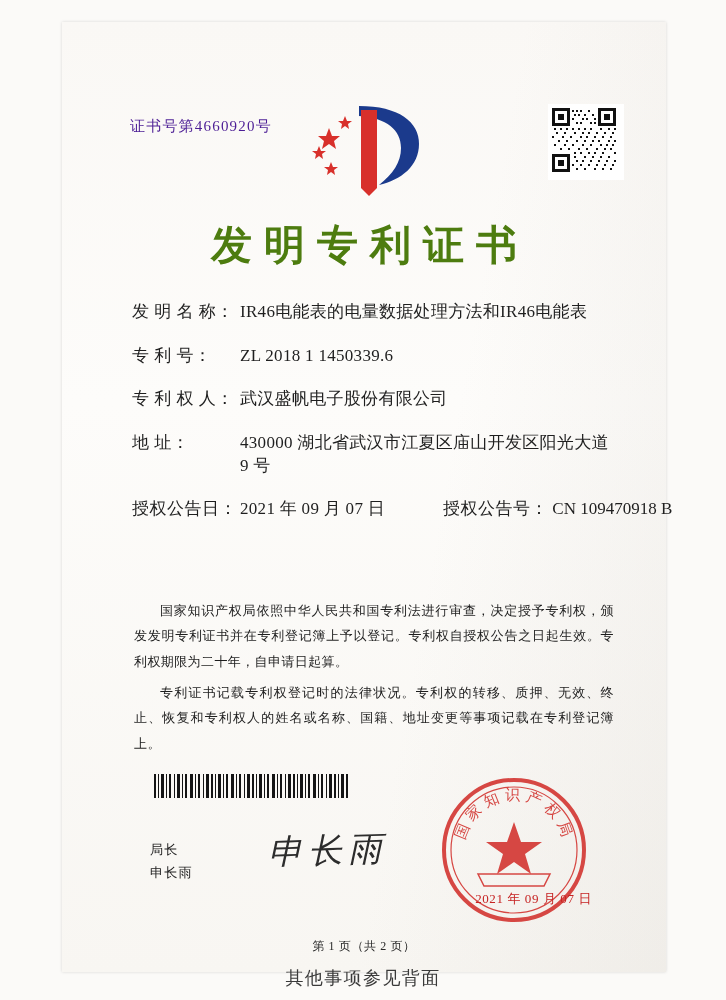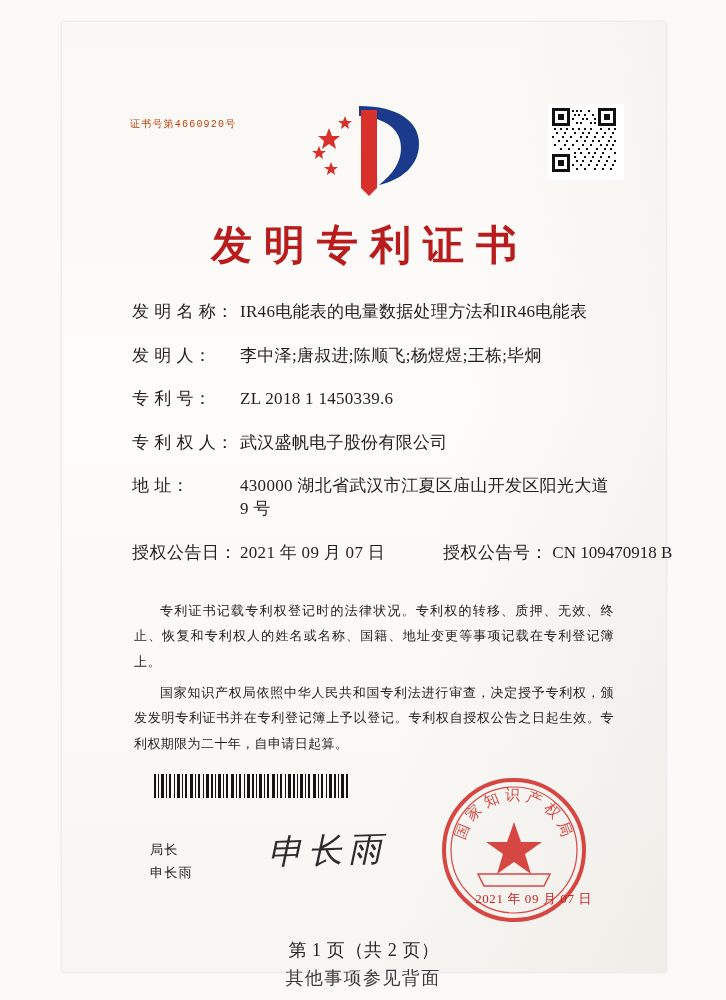--- a/index.html
+++ b/index.html
@@ -36,24 +36,24 @@
       linear-gradient(100deg, rgba(255,255,255,0) 60%, rgba(210,205,198,0.22) 100%),
       linear-gradient(180deg, rgba(250,248,245,1) 0%, rgba(253,252,250,1) 40%, rgba(248,246,242,1) 100%);
     pointer-events: none;
   }
 
   
   .cert-no {
     position: absolute;
     left: 68px;
     top: 95px;
-    font-size: 10px;
+    font-size: 15px;
     letter-spacing: 1.2px;
-    color: #c2410c;
-    font-family: Liberation Mono, monospace;
+    color: #4c1d95;
+    font-family: Liberation Serif, serif;
   }
 
   
   .qr {
     position: absolute;
     right: 42px;
     top: 82px;
     width: 72px;
     height: 72px;
     background: #ffffff;
@@ -73,21 +73,21 @@
 
   
   .title {
     position: absolute;
     left: 0;
     right: 0;
     top: 196px;
     text-align: center;
     font-size: 41px;
     letter-spacing: 12px;
-    color: #b91c1c;
+    color: #4d7c0f;
     font-weight: bold;
     font-family: Liberation Mono, monospace;
     text-indent: 12px;
   }
 
   
   .fields {
     position: absolute;
     left: 70px;
     right: 50px;
@@ -190,21 +190,21 @@
     letter-spacing: 0.6px;
   }
 
   
   .page-no {
     position: absolute;
     left: 0;
     right: 0;
     top: 916px;
     text-align: center;
-    font-size: 18px;
+    font-size: 12px;
     color: #272727;
     letter-spacing: 0.6px;
   }
   .footnote {
     position: absolute;
     left: 0;
     right: 0;
     top: 966px;
     text-align: center;
     font-size: 18px;
@@ -353,24 +353,20 @@
     </div>
 
     <div class="title">发明专利证书</div>
 
     <div class="fields">
       <div class="row">
         <span class="lbl"><span>发 明 名 称</span><span>：</span></span>
         <span class="val">IR46电能表的电量数据处理方法和IR46电能表</span>
       </div>
       <div class="row">
-        <span class="lbl"><span>发 明 人</span><span>：</span></span>
-        <span class="val">李中泽;唐叔进;陈顺飞;杨煜煜;王栋;毕炯</span>
-      </div>
-      <div class="row">
         <span class="lbl"><span>专 利 号</span><span>：</span></span>
         <span class="val">ZL 2018 1 1450339.6</span>
       </div>
       <div class="row">
         <span class="lbl"><span>专 利 权 人</span><span>：</span></span>
         <span class="val">武汉盛帆电子股份有限公司</span>
       </div>
       <div class="row">
         <span class="lbl"><span>地          址</span><span>：</span></span>
         <span class="val">430000 湖北省武汉市江夏区庙山开发区阳光大道 9 号</span>
@@ -379,22 +375,22 @@
         <span class="lbl"><span>授权公告日</span><span>：</span></span>
         <span class="val">2021 年 09 月 07 日</span>
         <span class="grant-second">
           <span class="sub-lbl"><span>授权公告号</span><span>：</span></span>
           <span>CN 109470918 B</span>
         </span>
       </div>
     </div>
 
     <div class="body-text">
+      <p>国家知识产权局依照中华人民共和国专利法进行审查，决定授予专利权，颁发发明专利证书并在专利登记簿上予以登记。专利权自授权公告之日起生效。专利权期限为二十年，自申请日起算。</p>
       <p>专利证书记载专利权登记时的法律状况。专利权的转移、质押、无效、终止、恢复和专利权人的姓名或名称、国籍、地址变更等事项记载在专利登记簿上。</p>
-      <p>国家知识产权局依照中华人民共和国专利法进行审查，决定授予专利权，颁发发明专利证书并在专利登记簿上予以登记。专利权自授权公告之日起生效。专利权期限为二十年，自申请日起算。</p>
     </div>
 
     <div class="barcode">
       <svg width="196" height="24" viewBox="0 0 196 24" shape-rendering="crispEdges">
         <g fill="#141414">
           <rect x="0" y="0" width="2" height="24"></rect>
             <rect x="4" y="0" width="1" height="24"></rect>
             <rect x="7" y="0" width="3" height="24"></rect>
           <rect x="12" y="0" width="1" height="24"></rect>
             <rect x="15" y="0" width="2" height="24"></rect>

